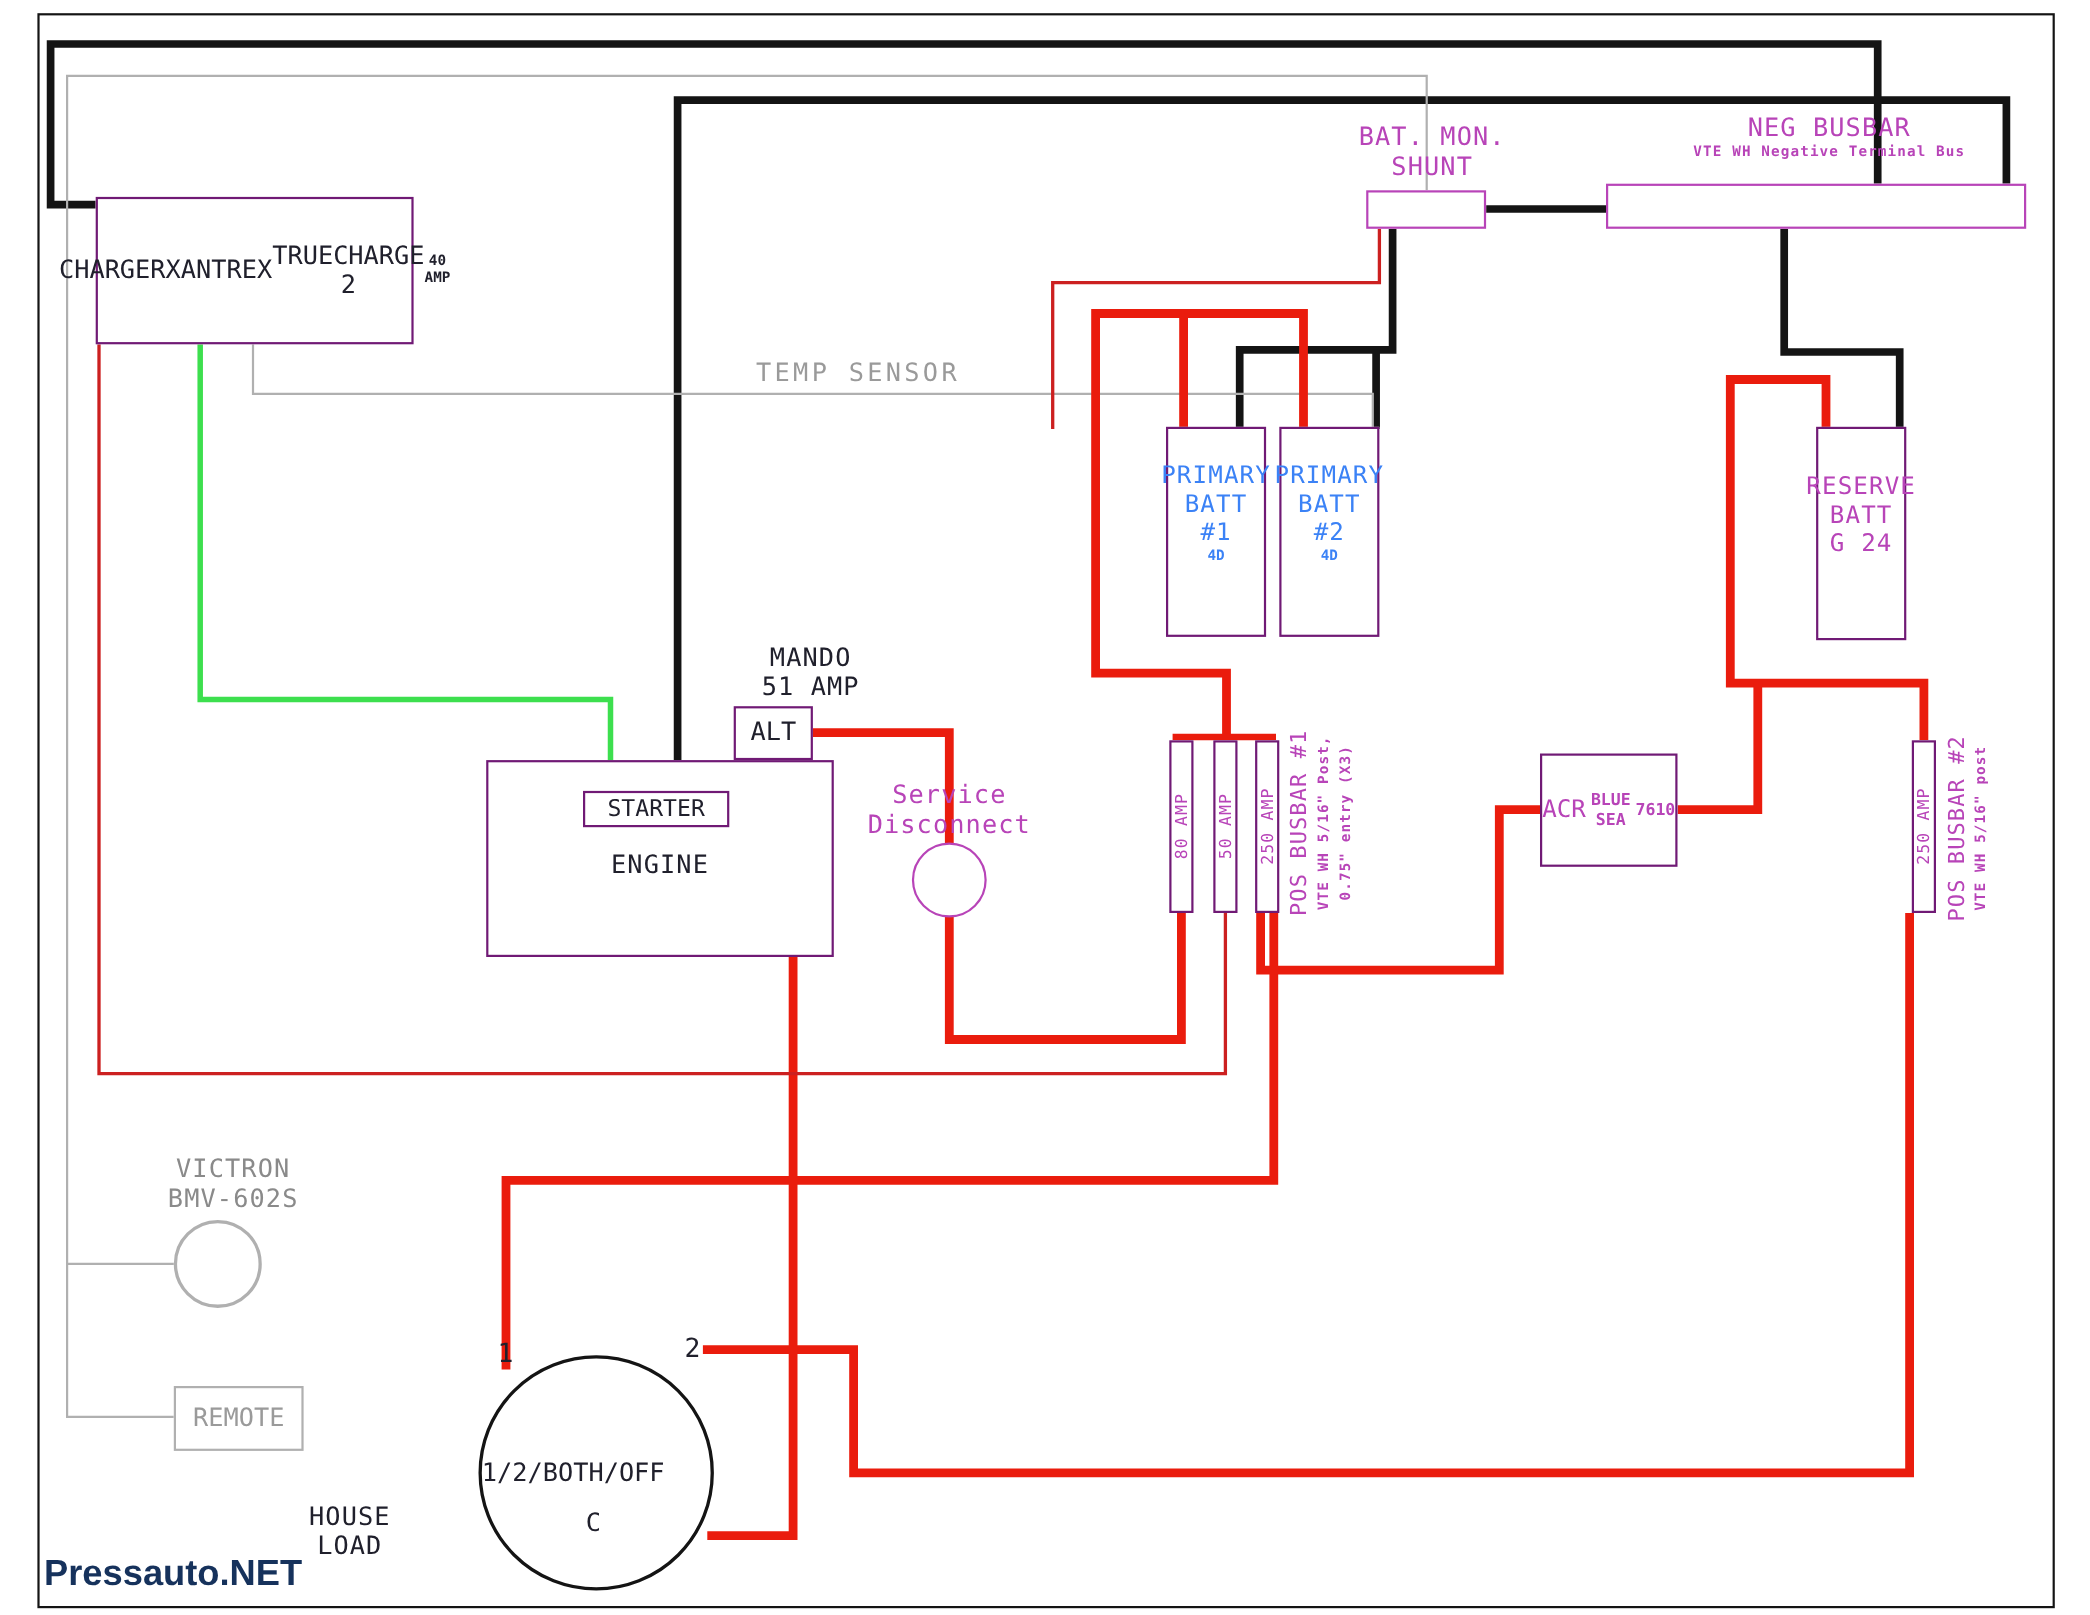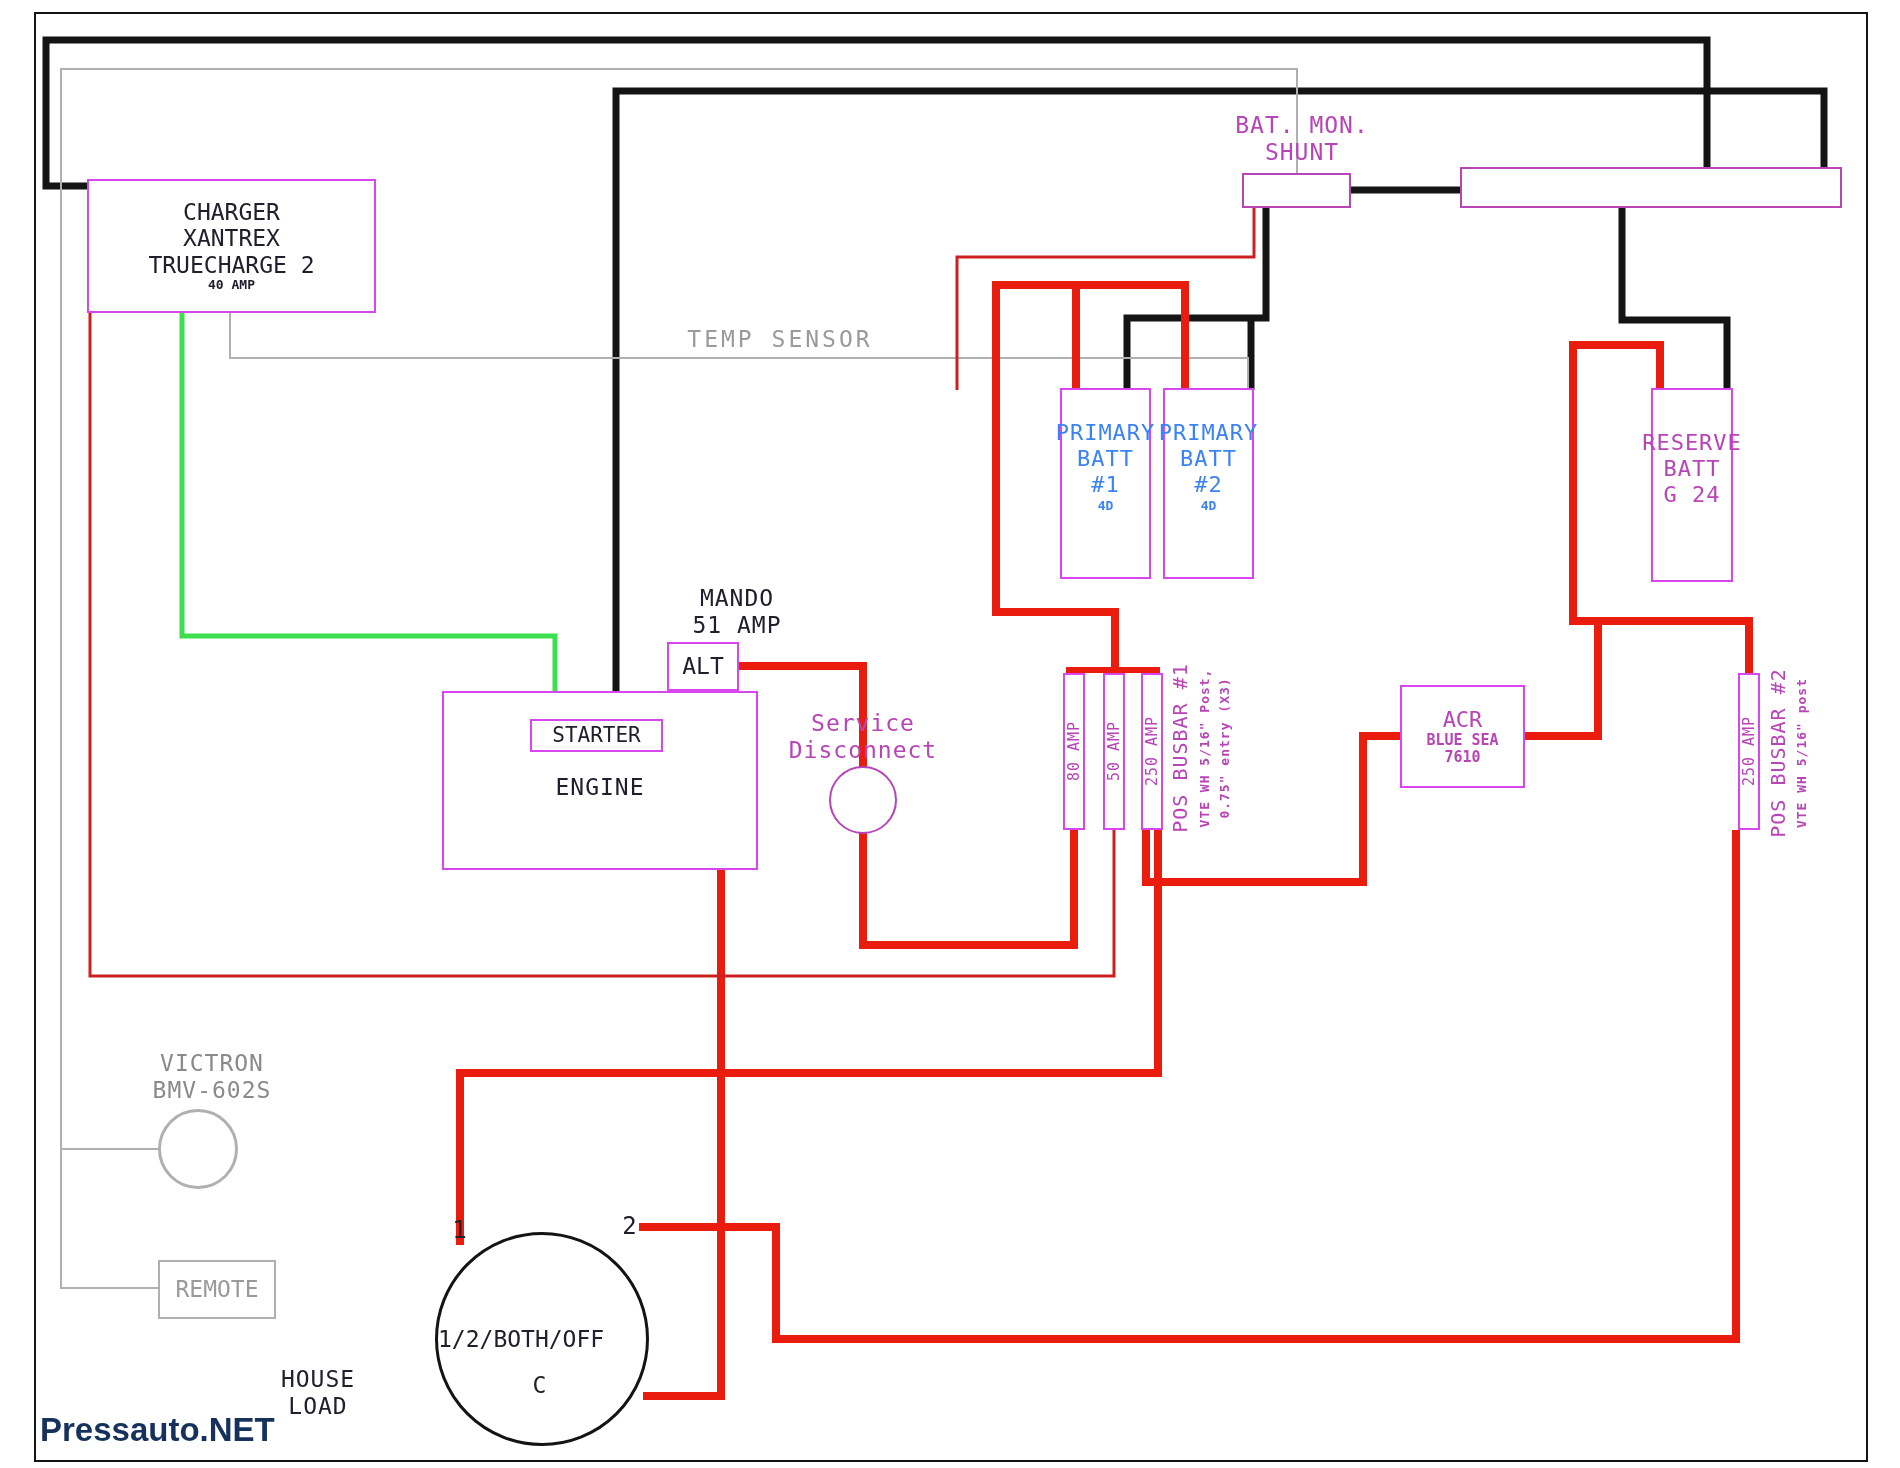--- a/index.html
+++ b/index.html
@@ -1,21 +1,21 @@
 <!DOCTYPE html>
 <html><head>
 <meta charset="utf-8">
 <style>
   html,body{margin:0;padding:0;background:#fff;}
   #page{position:relative;width:1900px;height:1468px;background:#ffffff;
         font-family:"DejaVu Sans Mono",monospace;color:#20202c;overflow:hidden;}
   .frame{position:absolute;border:2px solid #141414;z-index:1;}
   #wires{position:absolute;left:0;top:0;z-index:2;}
-  .box{position:absolute;background:#fff;border:2px solid #d946ef;box-sizing:border-box;z-index:3;
-       display:flex;flex-direction:column;align-items:center;justify-content:center;
+  .box{position:absolute;background:#fff;border:2px solid #701a75;box-sizing:border-box;z-index:3;
+       display:flex;align-items:center;justify-content:center;
        text-align:center;line-height:1.15;}
   .txt{position:absolute;z-index:4;text-align:center;line-height:1.18;letter-spacing:1px;}
   .circ{position:absolute;border-radius:50%;background:#fff;box-sizing:border-box;z-index:3;
         display:flex;align-items:center;}
   .rot{position:absolute;z-index:4;white-space:nowrap;transform:translate(-50%,-50%) rotate(-90deg);letter-spacing:1px;}
   .magenta{color:#b844b8;}
   .grayt{color:#9a9a9a;}
   .darkt{color:#3b82f6;}
   .small{font-size:13px;font-weight:bold;letter-spacing:0;}
   .wm{position:absolute;z-index:5;font-family:"Liberation Sans",sans-serif;font-weight:bold;
@@ -60,20 +60,24 @@
     <div>TRUECHARGE 2</div>
     <div class="small">40 AMP</div>
   </div>
 
   <div class="txt magenta" style="left:1210px;top:112px;width:184px;font-size:23px;">
     <div>BAT. MON.</div>
     <div>SHUNT</div>
   </div>
   <div class="box" style="left:1242px;top:173px;width:109px;height:35px;border-color:#b844b8;"></div>
 
+  <div class="txt magenta" style="left:1478px;top:104px;width:370px;">
+    <div style="font-size:23px;">NEG BUSBAR</div>
+    <div style="font-size:13px;font-weight:bold;">VTE WH Negative Terminal Bus</div>
+  </div>
   <div class="box" style="left:1460px;top:167px;width:382px;height:41px;border-color:#b844b8;"></div>
 
   <div class="txt grayt" style="left:670px;top:326px;width:220px;font-size:23px;letter-spacing:3px;">TEMP SENSOR</div>
 
   <div class="box" style="left:1060px;top:388px;width:91px;height:191px;"></div>
   <div class="txt darkt" style="left:1040px;top:420px;width:131px;font-size:22px;">
     <div>PRIMARY</div>
     <div>BATT</div>
     <div>#1</div>
     <div class="small">4D</div>

